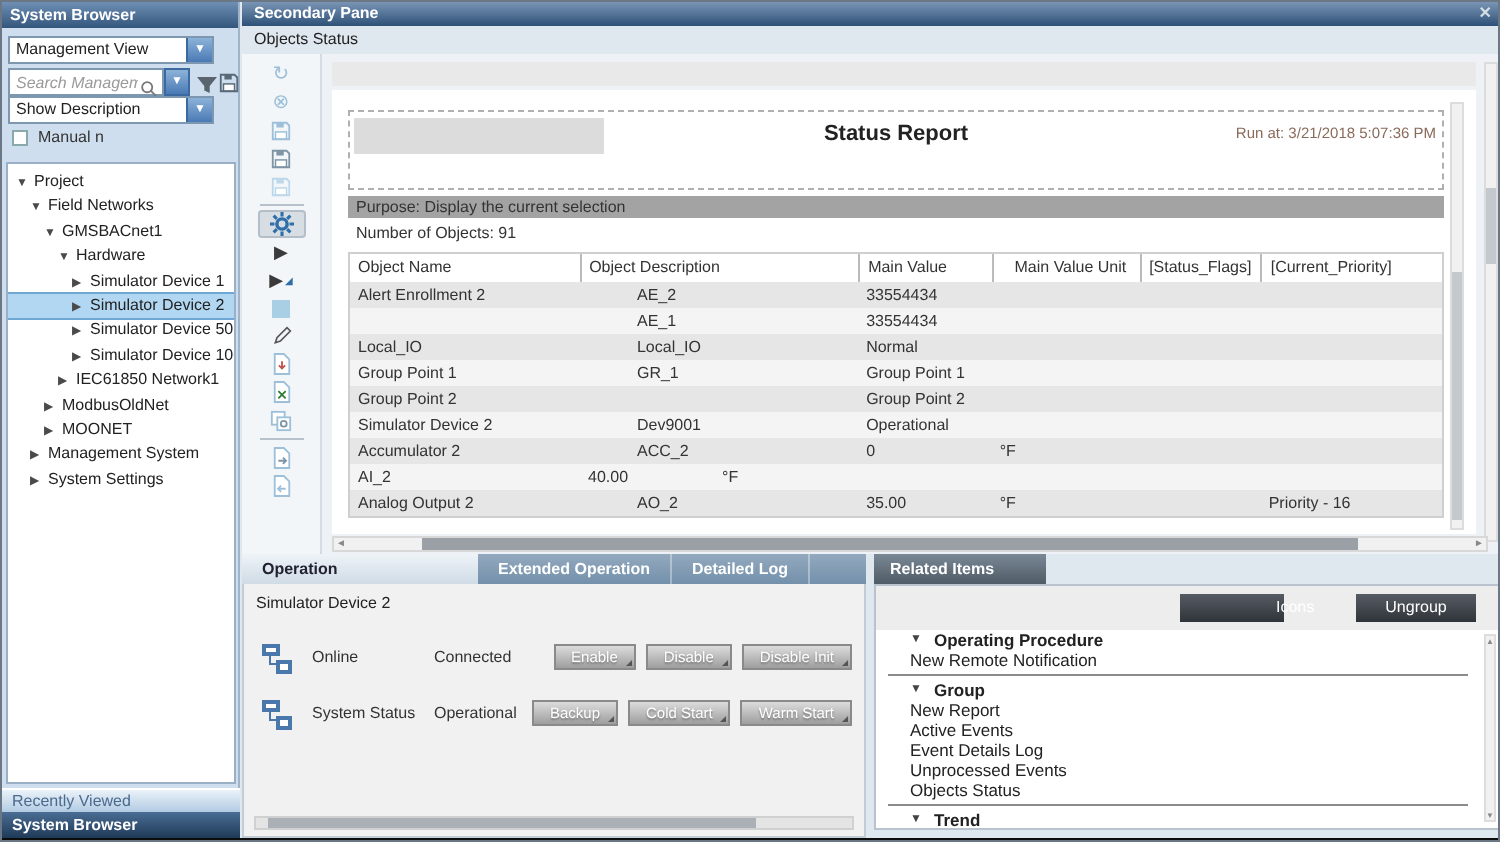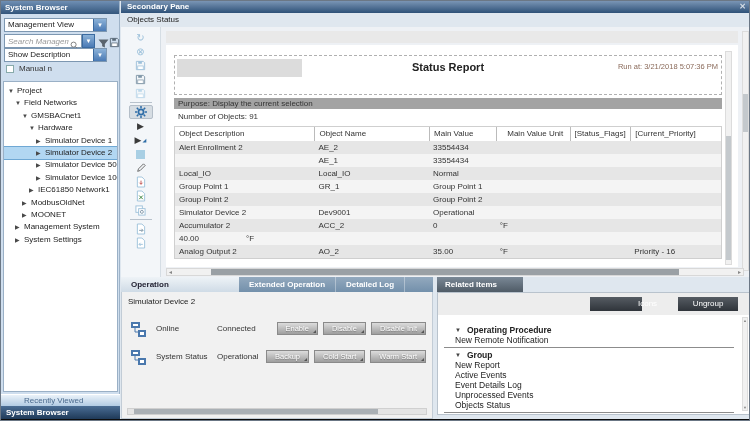--- a/index.html
+++ b/index.html
@@ -19,21 +19,21 @@
   .funnel { position:absolute; left:97px; top:34px; }
   .sb-save { position:absolute; left:108px; top:33px; }
   .manual-row { position:absolute; left:5px; top:62px; width:110px; height:13px; font-size:8px; color:#333; }
   .chk { position:absolute; left:0; top:2px; width:8px; height:8px; background:#fff; border:1px solid #8aa; }
   .manual-lbl { position:absolute; left:13px; top:1px; }
   .send-btn { position:absolute; left:34px; top:-1px; width:62px; height:13px; background:#cde2f1; border:1px solid #b5d2e6; color:#a9c9de; font-size:8px; text-align:center; line-height:12px;margin-top:45px; }
   .tree-box { position:absolute; left:2px; top:80px; width:115px; height:311px; background:#fff; border:1px solid #9ab0c6; overflow:hidden; padding-top:3px; }
   .tree-item { position:relative; height:12.4px; font-size:8px; line-height:12.4px; color:#222; white-space:nowrap; }
   .tree-item .tw { display:inline-block; width:9px; font-size:6px; color:#4a4a4a; }
   .tree-item.selected { background:#b2d7f2; outline:1px solid #6fa8d4; }
-  .sb-footer1 { position:absolute; left:0; top:393px; width:119px; height:12px; background:linear-gradient(#eaf2f9,#b2cbe3); color:#4a6a8e; font-size:8px; line-height:12px; padding-left:23px; border-top:1px solid #fff; }
+  .sb-footer1 { position:absolute; left:0; top:393px; width:119px; height:12px; background:linear-gradient(#eaf2f9,#b2cbe3); color:#4a6a8e; font-size:8px; line-height:12px; padding-left:5px; border-top:1px solid #fff; }
   .sb-footer2 { position:absolute; left:0; top:405px; width:119px; height:13px; background:linear-gradient(#4a6d94,#1f3a58); color:#fff; font-size:8px; font-weight:bold; line-height:13px; padding-left:5px; }
 
   
   .main { position:absolute; left:120px; top:0; width:630px; height:418px; }
   .main-header { height:12px; background:linear-gradient(#7a95b5,#2e5178); color:#fff; font-size:8px; font-weight:bold; line-height:12px; padding-left:6px; position:relative; }
   .close-x { position:absolute; right:5px; top:0; color:#d5dde5; font-size:8px; line-height:12px; }
   .tab-objects { position:absolute; left:6px; top:14px; font-size:8px; color:#222; }
   .content { position:absolute; left:0; top:26px; width:630px; height:250px; background:#eef1f5; }
 
   .vtoolbar { position:absolute; left:0; top:0; width:40px; height:250px; background:#f3f6f9; border-right:1px solid #d5dde4; padding-top:3px; }
@@ -85,21 +85,21 @@
   .op-hscroll .thumb { position:absolute; left:6px; top:0; width:82%; height:5px; background:#aab0b5; }
 
   
   .ri-panel { position:absolute; left:316px; top:276px; width:314px; height:140px; }
   .ri-tab { width:86px; height:15px; background:linear-gradient(#7a8896,#4f5b66); color:#fff; font-size:8px; font-weight:bold; line-height:15px; padding-left:8px; }
   .ri-body { position:absolute; left:0; top:15px; right:0; bottom:2px; background:#fff; border:1px solid #b9c3cd; }
   .ri-strip { height:22px; background:#ededed; position:relative; }
   .ri-btn { position:absolute; top:4px; height:14px; background:linear-gradient(#565c63,#2f343a); color:#fff; font-size:8px; line-height:14px; text-align:center; }
   .ri-btn.icons { right:108px; width:52px;padding-left:48px; }
   .ri-btn.ungroup { right:12px; width:60px; }
-  .ri-list { position:absolute; left:0; top:22px; right:10px; bottom:0; font-size:8.5px; color:#222; padding-top:10px; overflow:hidden; }
+  .ri-list { position:absolute; left:0; top:22px; right:10px; bottom:0; font-size:8.5px; color:#222; padding-top:0; overflow:hidden; }
   .ri-group-h { position:relative; height:10px; line-height:10px; font-weight:bold; padding-left:29px; }
   .ri-group-h .arr { position:absolute; left:17px; top:0; font-size:6px; font-weight:normal; color:#444; }
   .ri-item { height:10px; line-height:10px; padding-left:17px; }
   .ri-sep { border-top:1px solid #8c8c8c; margin:2px 6px 2px 6px; }
   .ri-scroll { position:absolute; right:2px; top:24px; bottom:3px; width:6px; background:#f1f1f1; border:1px solid #ddd; }
   .ri-scroll .a { position:absolute; left:0; width:4px; font-size:4px; color:#888; text-align:center; }
 
   .win-bottom { position:absolute; left:0; top:418px; width:750px; height:3px; background:#0d0d0d; }
 </style>
 </head>
@@ -296,22 +296,22 @@
       <div class="page">
         <div class="rep-head">
           <div class="rep-logo"></div>
           <div class="rep-title">Status Report</div>
           <div class="rep-runat">Run at: 3/21/2018 5:07:36 PM</div>
         </div>
         <div class="rep-purpose">Purpose: Display the current selection</div>
         <div class="rep-count">Number of Objects: 91</div>
         <div class="rep-table">
             <div class="tr head">
+              <div class="th" style="width: 115px;">Object Name</div>
               <div class="th" style="width: 140px;">Object Description</div>
-              <div class="th" style="width: 115px;">Object Name</div>
               <div class="th" style="width: 67px;">Main Value</div>
               <div class="th" style="width: 74px; text-align: center;">Main Value Unit</div>
               <div class="th" style="width: 61px;">[Status_Flags]</div>
               <div class="th" style="width: 91px;">[Current_Priority]</div>
             </div>
             <div class="tr odd">
               <div class="td" style="width: 140px;">Alert Enrollment 2</div>
               <div class="td" style="width: 115px;">AE_2</div>
               <div class="td" style="width: 67px;">33554434</div>
               <div class="td" style="width: 74px;"></div>
@@ -360,20 +360,21 @@
             </div>
             <div class="tr odd">
               <div class="td" style="width: 140px;">Accumulator 2</div>
               <div class="td" style="width: 115px;">ACC_2</div>
               <div class="td" style="width: 67px;">0</div>
               <div class="td" style="width: 74px;">°F</div>
               <div class="td" style="width: 61px;"></div>
               <div class="td" style="width: 91px;"></div>
             </div>
             <div class="tr even">
+              <div class="td" style="width: 115px;">AI_2</div>
               <div class="td" style="width: 67px;">40.00</div>
               <div class="td" style="width: 74px;">°F</div>
               <div class="td" style="width: 61px;"></div>
               <div class="td" style="width: 91px;"></div>
             </div>
             <div class="tr odd">
               <div class="td" style="width: 140px;">Analog Output 2</div>
               <div class="td" style="width: 115px;">AO_2</div>
               <div class="td" style="width: 67px;">35.00</div>
               <div class="td" style="width: 74px;">°F</div>

